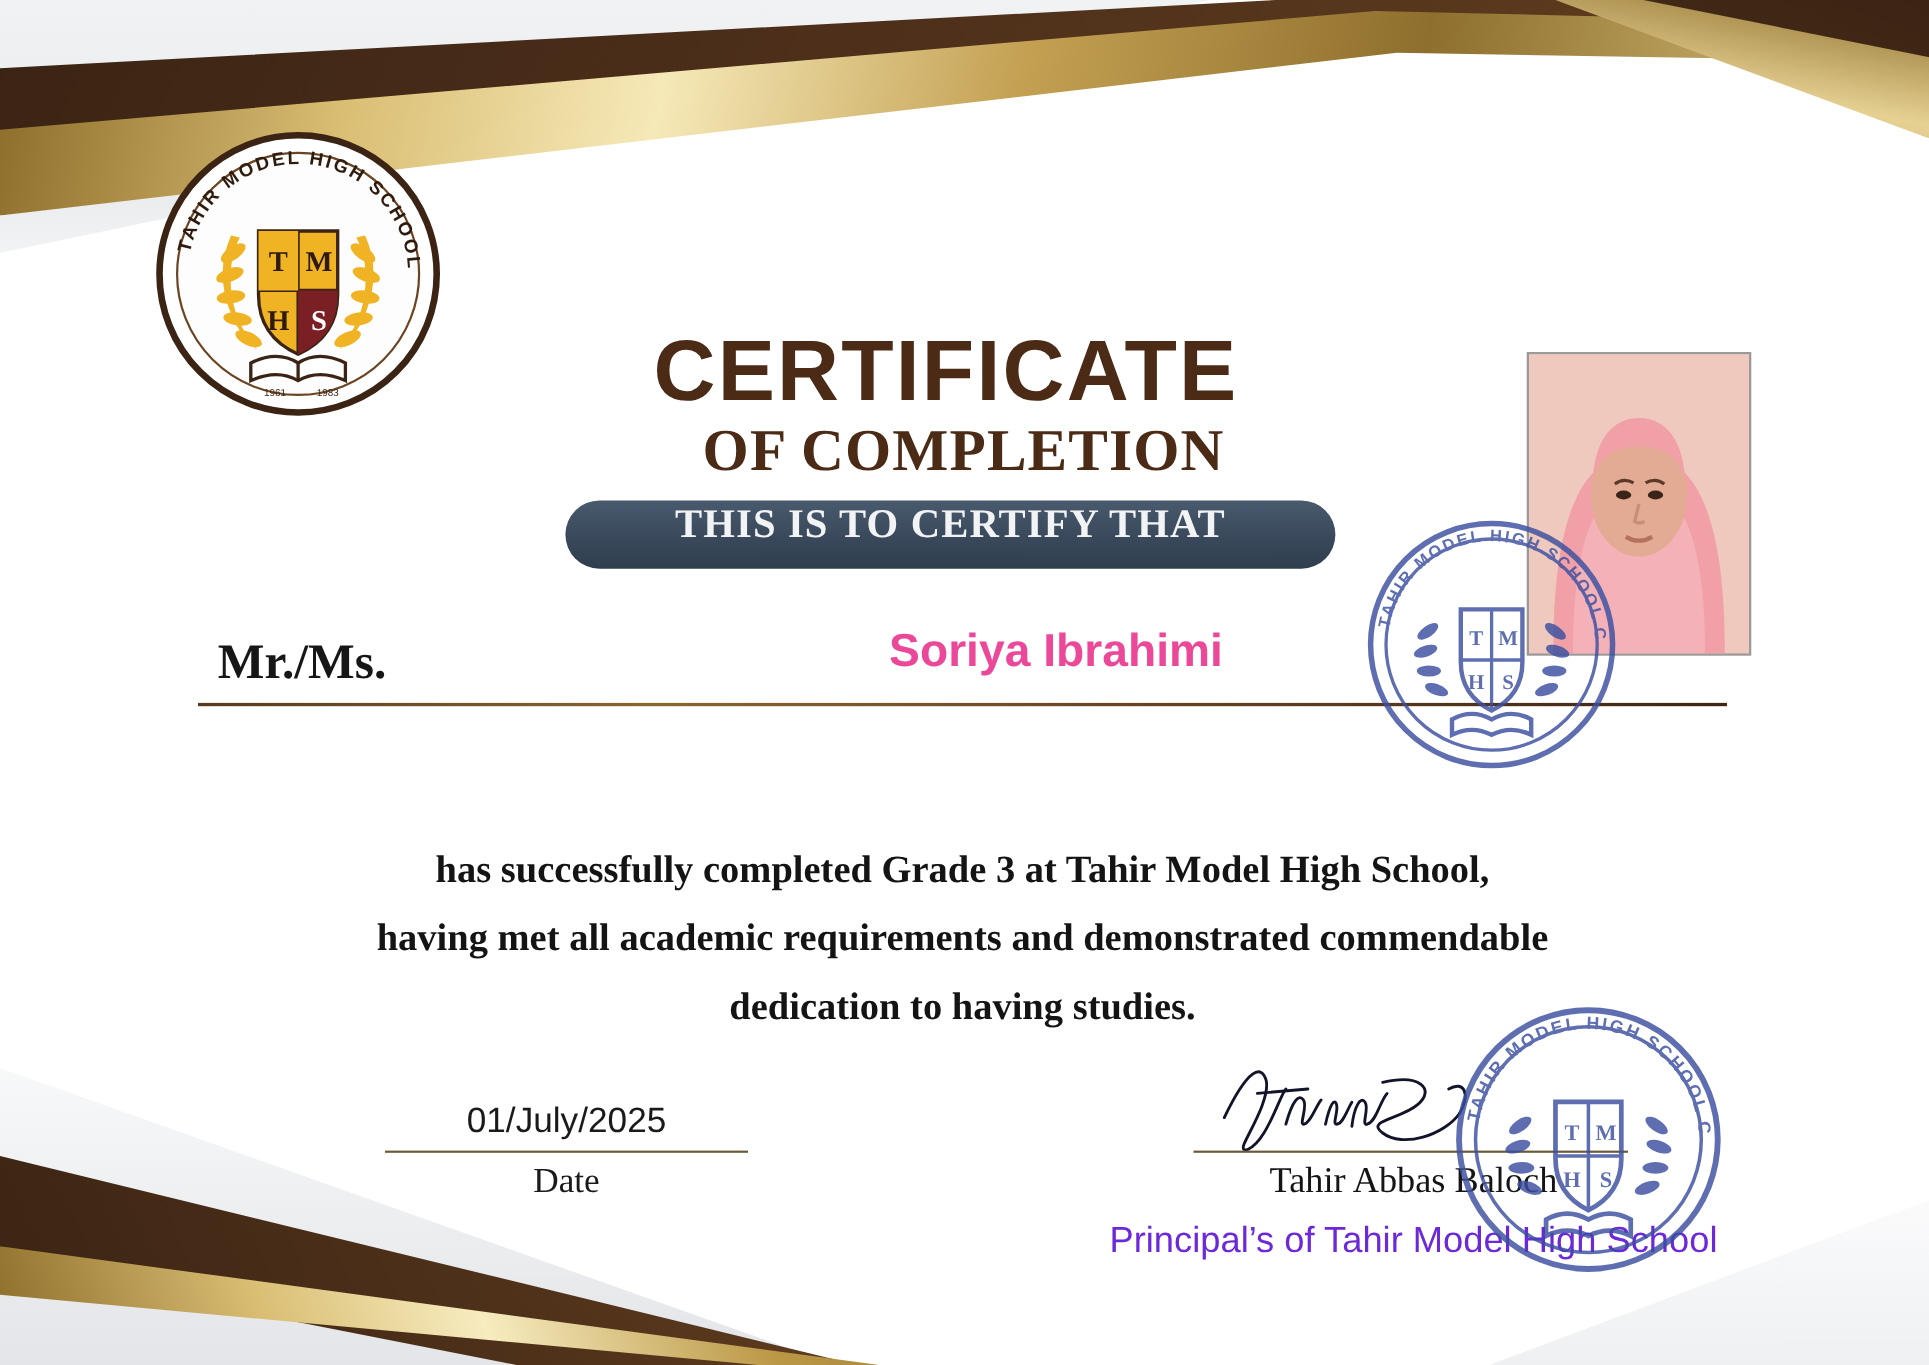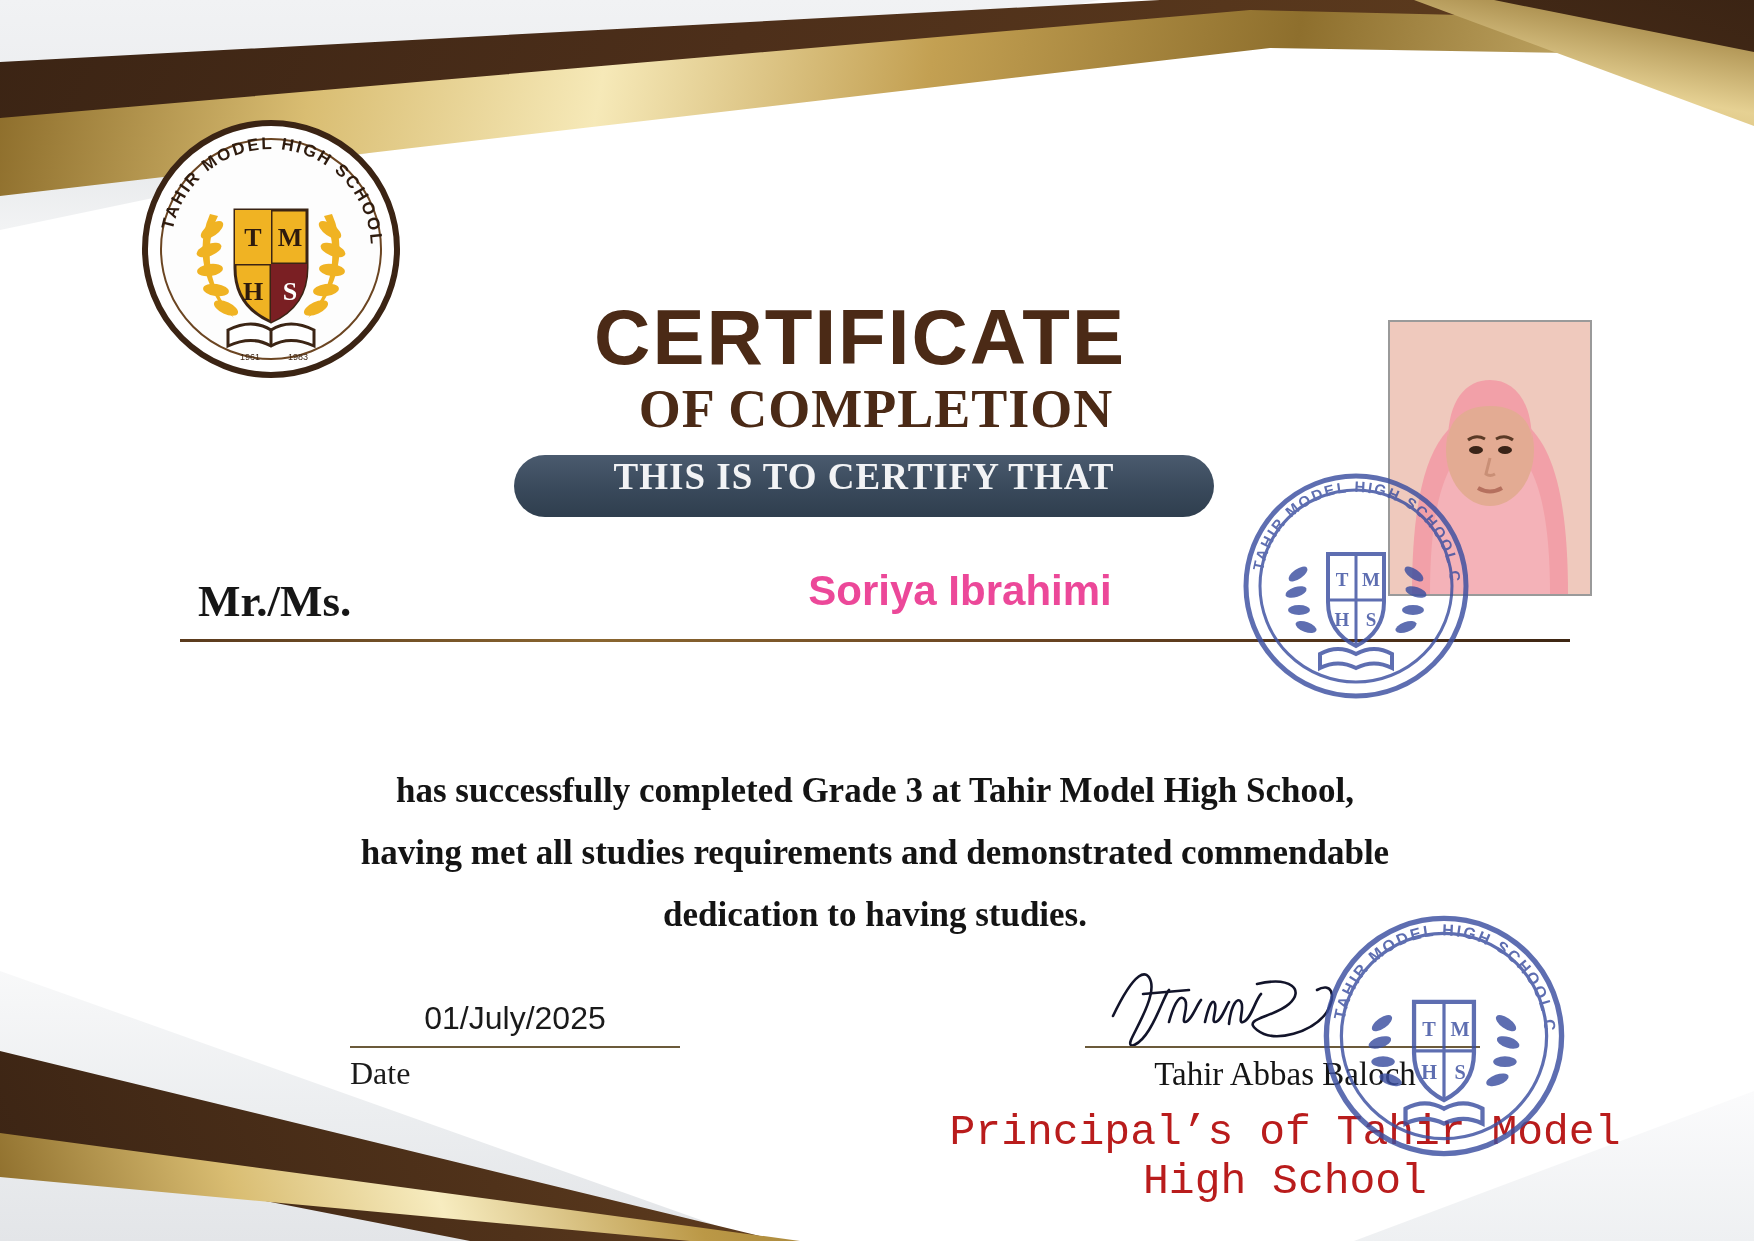--- a/index.html
+++ b/index.html
@@ -214,20 +214,21 @@
     top: 1046px;
     width: 330px;
     height: 2px;
     background: #6b5a3a;
   }
   .date-label {
     position: absolute;
     left: 350px;
     top: 1055px;
     width: 330px;
+    text-align: center;
     font-family: "Liberation Serif", serif;
     font-size: 32px;
     color: #1a1a1a;
   }
 
   
   .sign-svg {
     position: absolute;
     left: 1105px;
     top: 960px;
@@ -251,23 +252,23 @@
     font-family: "Liberation Serif", serif;
     font-size: 33px;
     color: #151515;
   }
   .principal-title {
     position: absolute;
     left: 940px;
     top: 1108px;
     width: 690px;
     text-align: center;
-    font-family: Liberation Mono, monospace;
-    font-size: 43px;
-    color: #b91c1c;
+    font-family: Liberation Sans, sans-serif;
+    font-size: 33px;
+    color: #6d28d9;
   }
 
   
   .photo-frame {
     position: absolute;
     left: 1388px;
     top: 320px;
     width: 200px;
     height: 272px;
     border: 2px solid #9a9a9a;
@@ -359,21 +360,21 @@
   </div>
 
   <div class="name-row">
     <div class="honorific">Mr./Ms.</div>
     <div class="recipient-name">Soriya Ibrahimi</div>
     <div class="name-rule"></div>
   </div>
 
   <div class="body-text">
     <div>has successfully completed Grade 3 at Tahir Model High School,</div>
-    <div>having met all studies requirements and demonstrated commendable</div>
+    <div>having met all academic requirements and demonstrated commendable</div>
     <div>dedication to having studies.</div>
   </div>
 
   <div class="date-value">01/July/2025</div>
   <div class="date-rule"></div>
   <div class="date-label">Date</div>
 
   <svg class="sign-svg" viewBox="0 0 290 92" xmlns="http://www.w3.org/2000/svg">
     <g fill="none" stroke="#12142a" stroke-width="2.6" stroke-linecap="round">
       <path d="M8,56 C30,10 42,8 46,22 C50,38 30,70 26,80 C22,90 34,86 44,70 C54,54 60,34 64,30"></path>

